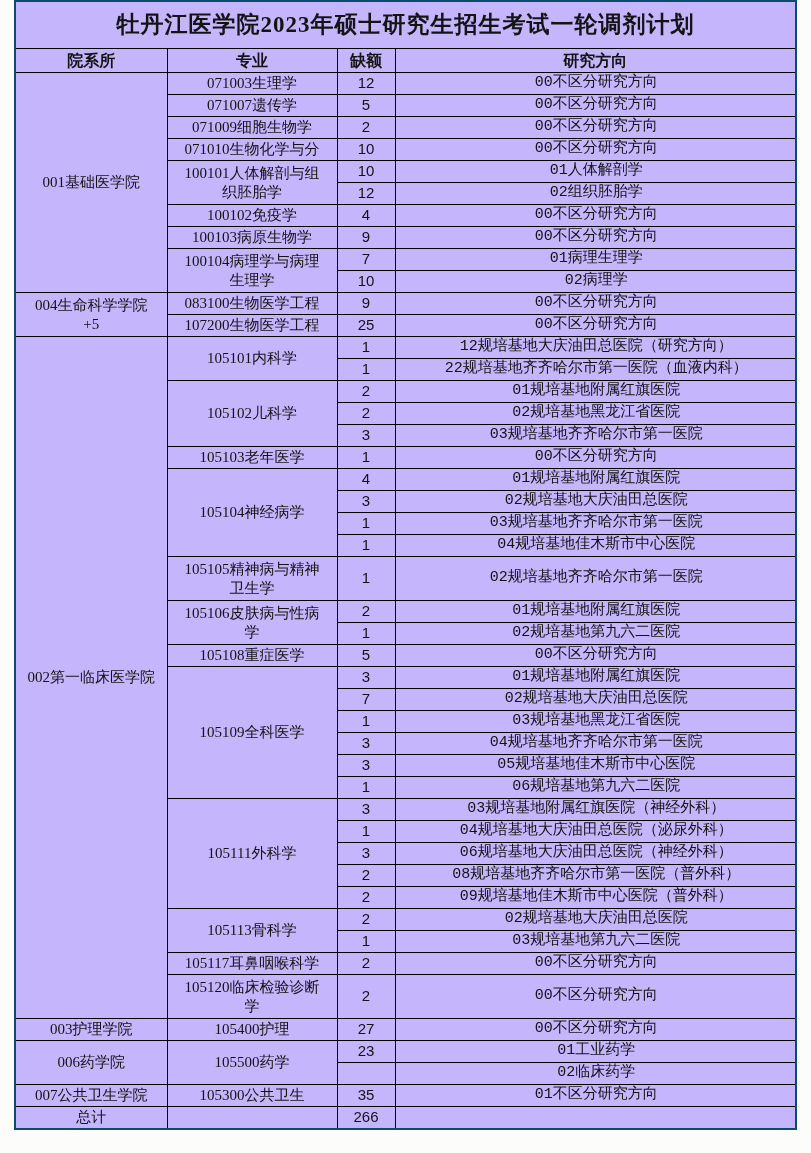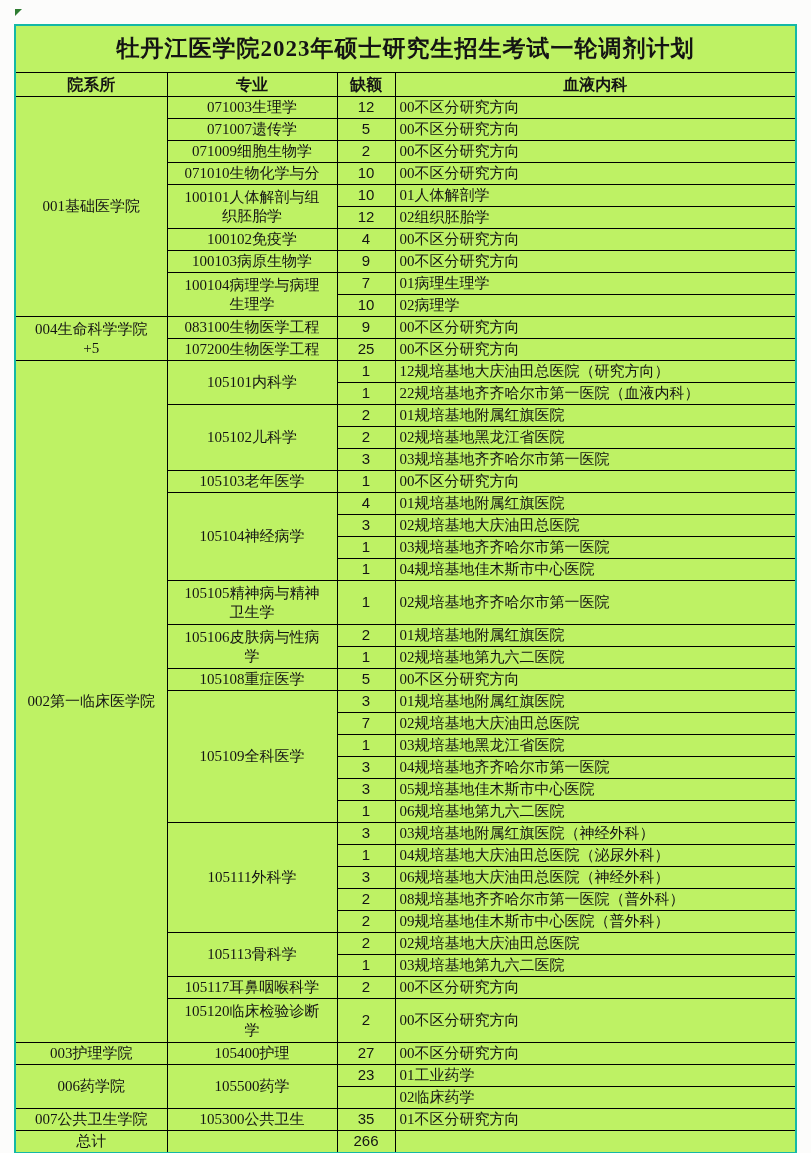--- a/index.html
+++ b/index.html
@@ -8,26 +8,26 @@
     background: #fcfcfb;
     width: 811px;
     height: 1153px;
     position: relative;
     overflow: hidden;
     font-family: "Liberation Serif", "DejaVu Serif", serif;
   }
   table.plan {
     position: absolute;
     left: 14px;
-    top: 24px;
+    top: 0;
     width: 781px;
     border-collapse: collapse;
     table-layout: fixed;
-    border: 2px solid #14b8a6;
-    background: #bef264;
+    border: 2px solid #0c4a6e;
+    background: #c4b5fd;
   }
   col.c-dept  { width: 152px; }
   col.c-major { width: 170px; }
   col.c-quota { width: 58px; }
   col.c-dir   { width: 401px; }
   th, td {
     border: 1px solid #000;
     padding: 0 2px;
     font-size: 15px;
     color: #141414;
@@ -54,22 +54,23 @@
     text-align: center;
     white-space: pre-line;
   }
   .quota-cell {
     text-align: center;
     font-family: "Liberation Sans", sans-serif;
     font-size: 15px;
     margin-top: 20px;
   }
   .dir-cell {
-    text-align: left;
+    text-align: center;
     padding-left: 4px;
+    font-family: Liberation Mono, monospace;
   }
   .corner-flag {
     position: absolute;
     width: 0;
     height: 0;
     border-top: 7px solid #2e7d32;
     border-right: 7px solid transparent;
   }
   .flag-title { left: 15px; top: 9px; }
   .flag-cell  { left: 16px; top: 89px; }
@@ -88,21 +89,21 @@
       <col class="c-dir">
   </colgroup>
   <thead>
     <tr>
       <th class="title-cell" colspan="4">牡丹江医学院2023年硕士研究生招生考试一轮调剂计划</th>
     </tr>
     <tr>
       <th class="head-cell">院系所</th>
       <th class="head-cell">专业</th>
       <th class="head-cell">缺额</th>
-      <th class="head-cell">血液内科</th>
+      <th class="head-cell">研究方向</th>
     </tr>
   </thead>
   <tbody>
       <tr class="row">
         <td class="dept-cell" rowspan="10">001基础医学院</td>
         <td class="major-cell">071003生理学</td>
         <td class="quota-cell">12</td>
         <td class="dir-cell">00不区分研究方向</td>
       </tr>
       <tr class="row">

